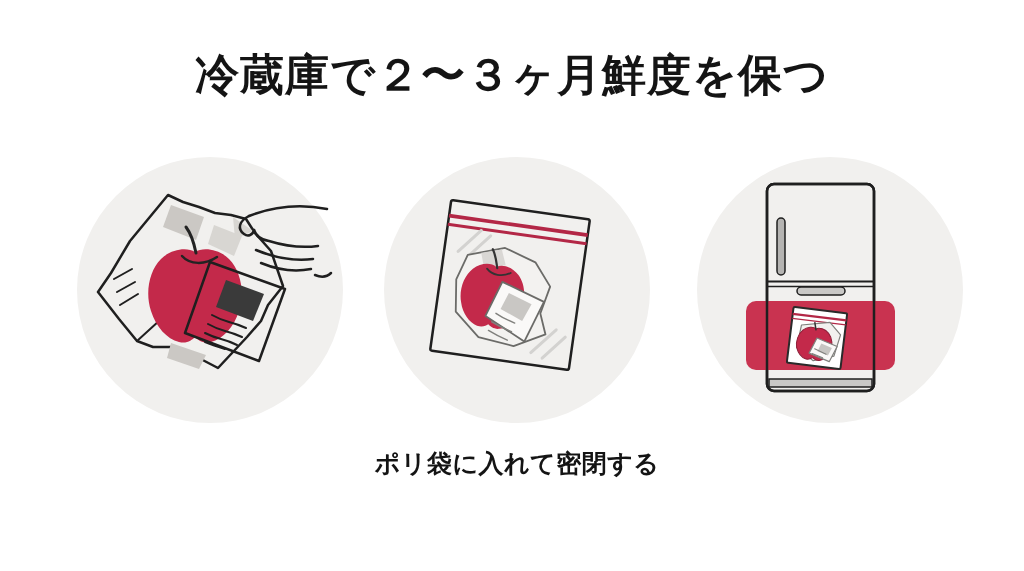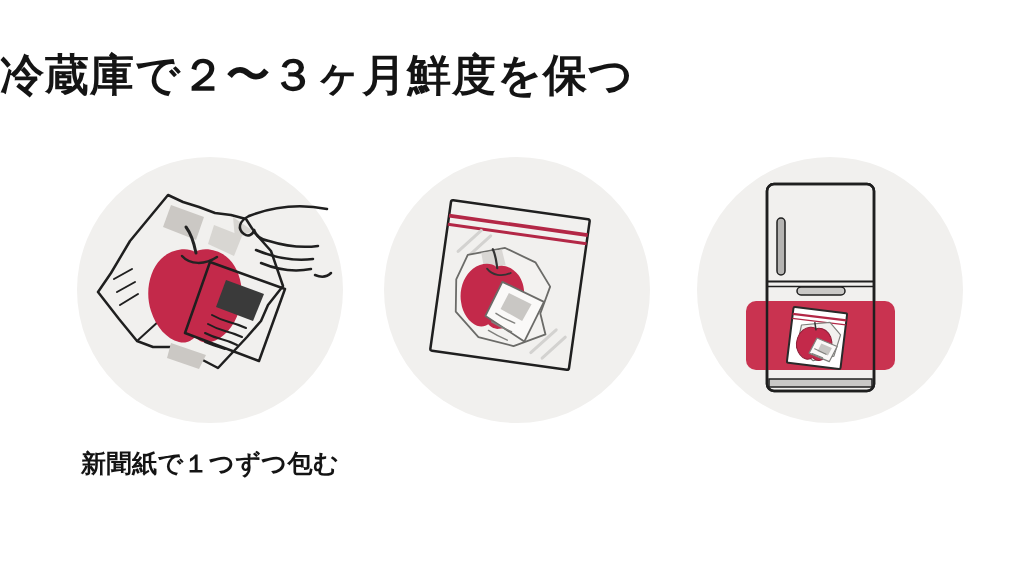--- a/index.html
+++ b/index.html
@@ -12,21 +12,21 @@
   .canvas {
     position: relative;
     width: 1024px; height: 571px;
     background: #ffffff;
   }
   .title {
     position: absolute;
     top: 50px; left: 0;
     width: 100%;
     margin: 0;
-    text-align: left;
+    text-align: center;
     font-size: 44px;
     line-height: 1.15;
     font-weight: bold;
     letter-spacing: 1px;
     color: #141414;
   }
   .panel {
     position: absolute;
     top: 157px;
     width: 270px;
@@ -91,21 +91,20 @@
 
       <g>
         <path d="M252,52 C226,47 200,49 174,59" class="ln"></path>
         <path d="M174,59 C164,64 162,72 169,77 C173,80 178,78 179,73" class="ln"></path>
         <path d="M179,73 C181,79 187,83 194,84 C210,89 228,91 243,89" class="ln"></path>
         <path d="M181,93 C200,101 221,104 238,102" class="ln"></path>
         <path d="M186,106 C203,113 221,115 236,112" class="ln"></path>
         <path d="M240,118 C247,121 252,120 256,116" class="ln"></path>
       </g>
     </svg>
-    <figcaption class="caption">新聞紙で１つずつ包む</figcaption>
   </figure>
 
   <figure class="panel panel-2">
     <svg viewBox="0 0 270 270" aria-hidden="true">
       <circle cx="135" cy="133" r="133" fill="#f1f0ee"></circle>
       <g transform="rotate(8 128 128)">
         <rect x="58" y="52" width="140" height="152" rx="2" fill="#fdfdfc" class="ln"></rect>
         <rect x="58" y="66" width="140" height="3.6" stroke="none" fill="#b32746"></rect>
         <rect x="58" y="75" width="140" height="3" stroke="none" fill="#b32746"></rect>
         <path d="M72,102 L92,78 M82,106 L102,82" stroke="#d3d2d0" stroke-width="3" fill="none" stroke-linecap="round"></path>
@@ -118,20 +117,21 @@
                    C106,174 110,172 112,170 C114,172 118,174 123,173 C131,171 139,163 142,152
                    C146,140 143,125 135,117 C128,110 118,108 112,112 Z" stroke="none" fill="#c3294a"></path>
           <path d="M113,113 C111,106 110,101 106,95" fill="none" stroke="#333333" stroke-width="2.2" stroke-linecap="round"></path>
           <path d="M103,115 C109,121 119,121 127,116" fill="none" stroke="#333333" stroke-width="1.8" stroke-linecap="round"></path>
           <path d="M120,126 L164,140 L150,182 L108,162 Z" fill="#faf9f8" stroke="#6b6b68" stroke-width="1.8" stroke-linejoin="round"></path>
           <path d="M128,136 L152,144 L145,162 L122,153 Z" fill="#c9c7c4" stroke="none"></path>
           <path d="M118,158 q8,4 20,7 M115,167 q9,4 21,7 M113,176 q9,4 20,7" class="thin"></path>
         </g>
       </g>
     </svg>
+    <figcaption class="caption">ポリ袋に入れて密閉する</figcaption>
   </figure>
 
   <figure class="panel panel-3">
     <svg viewBox="0 0 270 270" aria-hidden="true">
       <circle cx="134" cy="133" r="133" fill="#f1f0ee"></circle>
       <g>
         <rect x="71" y="27" width="107" height="207" rx="7" fill="#fdfdfc" class="ln"></rect>
         <rect x="81" y="61" width="8" height="57" rx="4" fill="#b5b4b2" stroke="#1f1f1f" stroke-width="1.5"></rect>
         <path d="M71,124.5 L178,124.5" class="ln2"></path>
         <path d="M71,129.5 L178,129.5" stroke="#1f1f1f" stroke-width="1.5" fill="none"></path>

